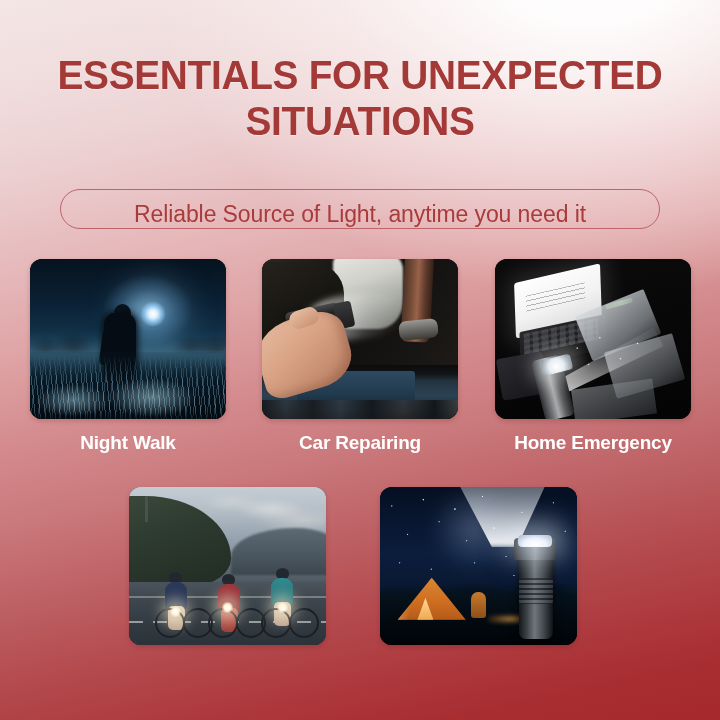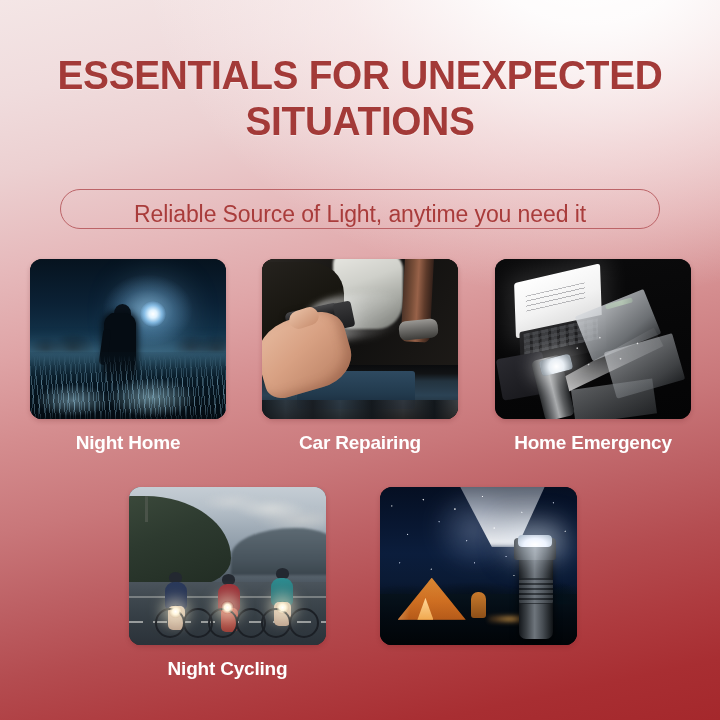--- a/index.html
+++ b/index.html
@@ -622,21 +622,21 @@
         <div class="nw-glow"></div>
         <div class="nw-arm-up"></div>
         <div class="nw-head"></div>
         <div class="nw-body"></div>
         <div class="nw-arm-down"></div>
         <div class="nw-legs"></div>
         <div class="nw-grass"></div>
         <div class="nw-blades"></div>
       </div>
     </div>
-    <div class="caption">Night Home</div>
+    <div class="caption">Night Walk</div>
   </div>
 
   <div class="card r1 card-3">
     <div class="thumb">
       <div class="scene-home">
         <div class="he-laptop-screen"></div>
         <div class="he-laptop-lines"></div>
         <div class="he-laptop-base"></div>
         <div class="he-keys"></div>
         <div class="he-pen"></div>
@@ -704,21 +704,20 @@
         <div class="cyc cyc-3">
           <div class="head"></div>
           <div class="torso"></div>
           <div class="legs"></div>
           <div class="wheel w1"></div>
           <div class="wheel w2"></div>
           <div class="lamp"></div>
         </div>
       </div>
     </div>
-    <div class="caption">Night Cycling</div>
   </div>
 
   <div class="card r2 card-5">
     <div class="thumb">
       <div class="scene-camping">
         <div class="oc-milkyway"></div>
         <div class="oc-stars"></div>
         <div class="oc-ridge"></div>
         <div class="oc-ground"></div>
         <div class="oc-trees"></div>

